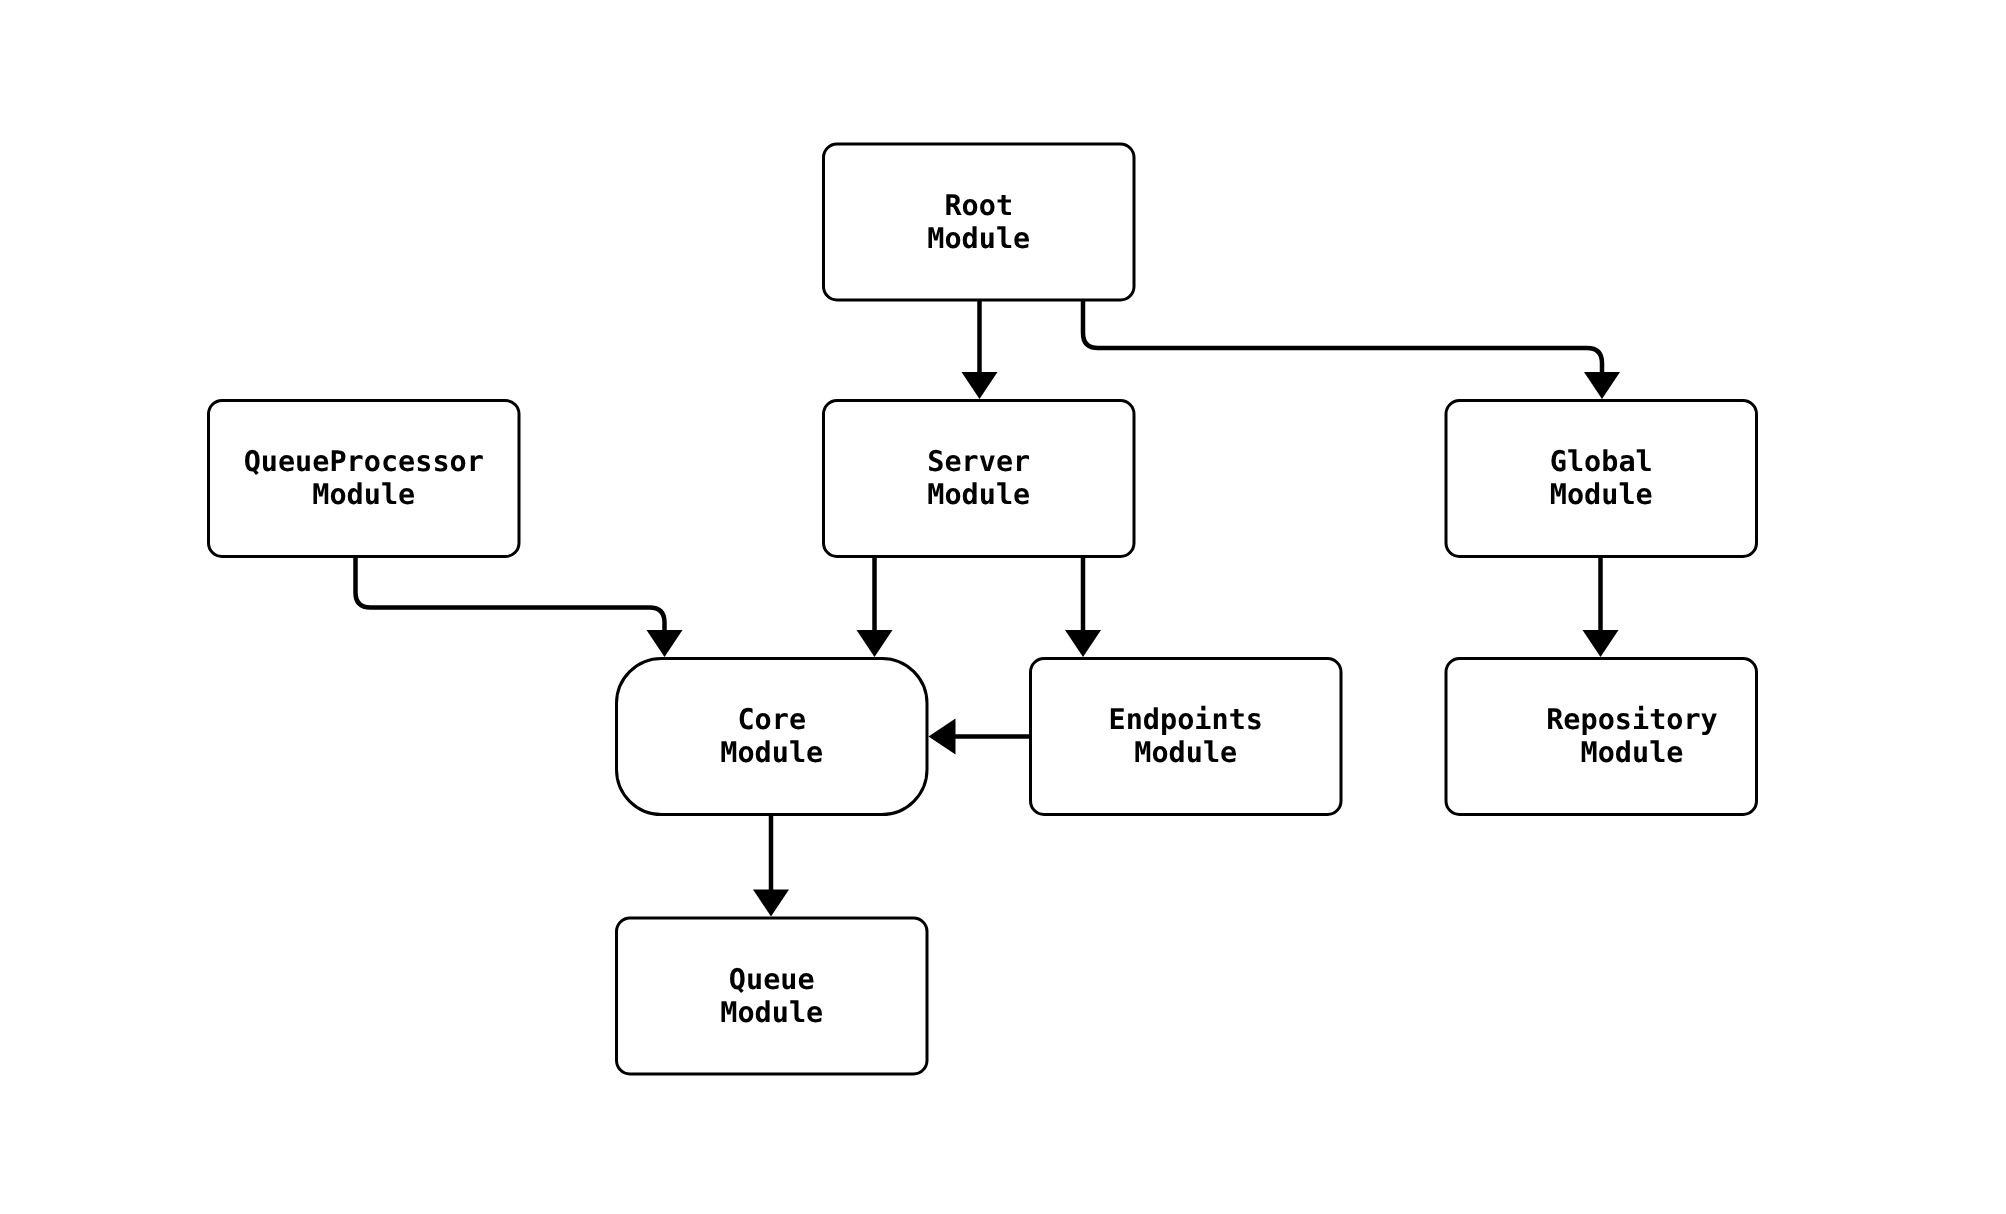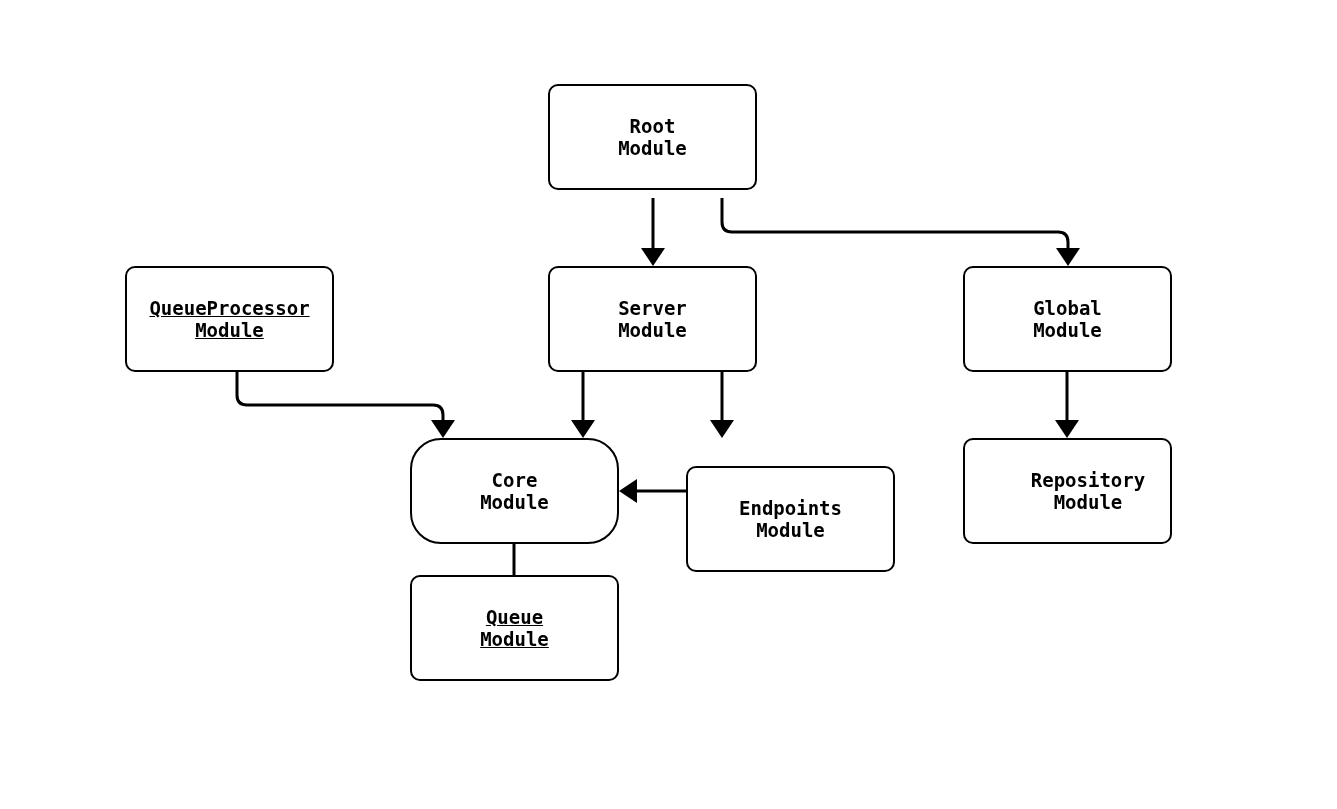--- a/index.html
+++ b/index.html
@@ -77,53 +77,53 @@
     <path class="edge-line" d="M686,491 H635"></path>
     <path class="edge-arrowhead" d="M619,491 L637,479 L637,503 Z"></path>
 
     <path class="edge-line" d="M1067,372 V422"></path>
     <path class="edge-arrowhead" d="M1067,438 L1055,420 L1079,420 Z"></path>
 
     <path class="edge-line" d="M514,544 V595"></path>
     <path class="edge-arrowhead" d="M514,611 L502,593 L526,593 Z"></path>
   </svg>
 
-  <div class="node" style="left:548px; top:84px;">
+  <div class="node" style="left:548px; top:95px;">
     <span class="node-label">Root
 Module</span>
   </div>
 
-  <div class="node" style="left:125px; top:266px;text-decoration:underline;">
+  <div class="node" style="left:138px; top:266px;">
     <span class="node-label">QueueProcessor
 Module</span>
   </div>
 
   <div class="node" style="left:548px; top:266px;align-items:center;">
     <span class="node-label">Server
 Module</span>
   </div>
 
   <div class="node" style="left:963px; top:266px;text-align:right;">
     <span class="node-label">Global
 Module</span>
   </div>
 
   <div class="node" style="left:410px; top:438px;border-radius:31px;">
     <span class="node-label">Core
 Module</span>
   </div>
 
-  <div class="node" style="left:686px; top:438px;margin-top:28px;">
+  <div class="node" style="left:686px; top:438px;">
     <span class="node-label">Endpoints
 Module</span>
   </div>
 
   <div class="node" style="left:963px; top:438px;padding-left:41px;">
     <span class="node-label">Repository
 Module</span>
   </div>
 
-  <div class="node" style="left:410px; top:575px;text-decoration:underline;">
+  <div class="node" style="left:410px; top:611px;">
     <span class="node-label">Queue
 Module</span>
   </div>
 
 </div>
 
 </body></html>

